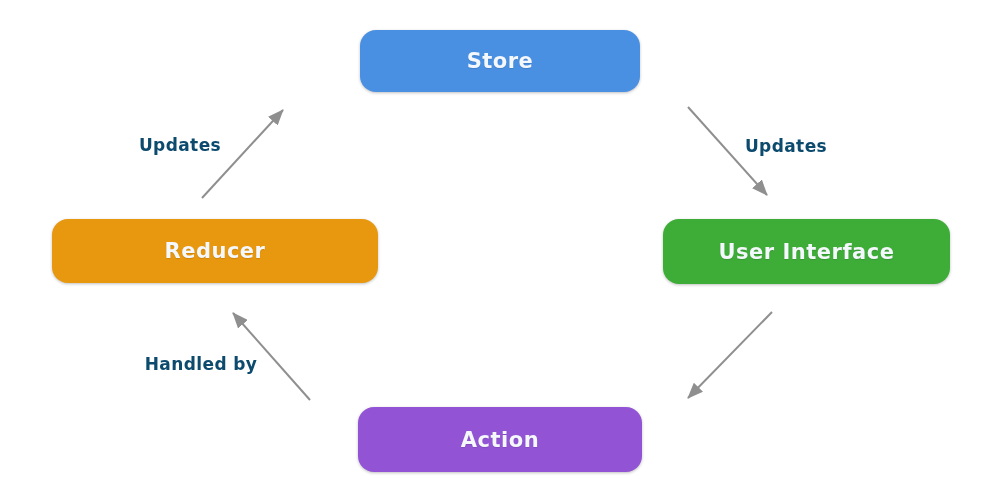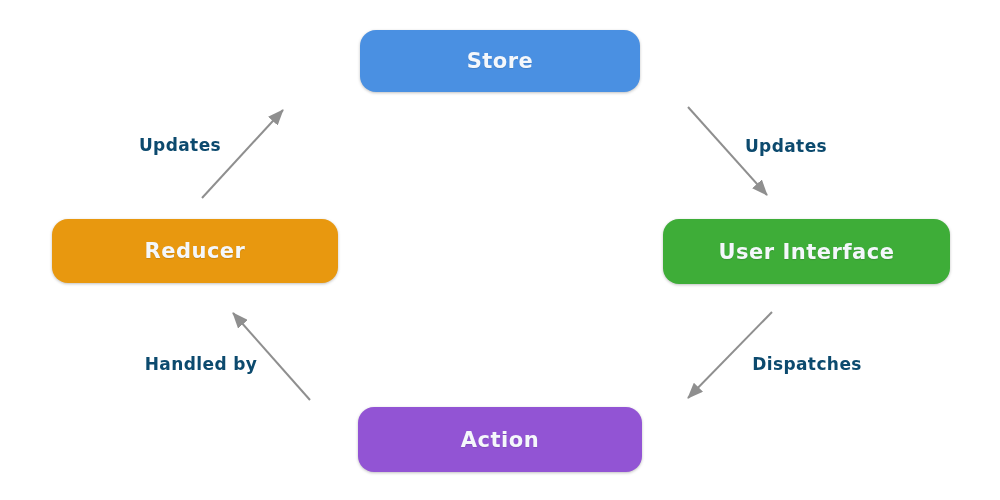--- a/index.html
+++ b/index.html
@@ -25,21 +25,21 @@
     justify-content: center;
     border-radius: 16px;
     color: #f4f7fb;
     font-size: 21px;
     font-weight: bold;
     letter-spacing: 0.5px;
     box-shadow: 0 1px 3px rgba(0,0,0,0.25);
     text-shadow: 0 1px 1px rgba(0,0,0,0.12);
   }
   .node-store          { left: 360px; top: 30px;  width: 280px; height: 62px; }
-  .node-reducer        { left: 52px;  top: 219px; width: 286px; height: 64px; }
+  .node-reducer        { left: 52px;  top: 219px; width: 326px; height: 64px; }
   .node-user-interface { left: 663px; top: 219px; width: 287px; height: 65px; }
   .node-action         { left: 358px; top: 407px; width: 284px; height: 65px; }
   .edge-label {
     position: absolute;
     transform: translate(-50%, -50%);
     font-size: 17px;
     font-weight: bold;
     color: #0c4a6e;
     letter-spacing: 0.4px;
     white-space: nowrap;
@@ -71,17 +71,16 @@
   <div class="node node-reducer" style="background-color: rgb(232, 152, 15);">Reducer</div>
 
   <div class="node node-user-interface" style="background-color: rgb(62, 173, 56);">User Interface</div>
 
   <div class="node node-action" style="background-color: rgb(146, 84, 212);">Action</div>
 
   <div class="edge-label label-updates">Updates</div>
 
   <div class="edge-label label-defines">Updates</div>
 
-  <div class="edge-label label-dispatches">Dispatches</div>
 
   <div class="edge-label label-handled-by">Handled by</div>
 
 </div>
 
 </body></html>

